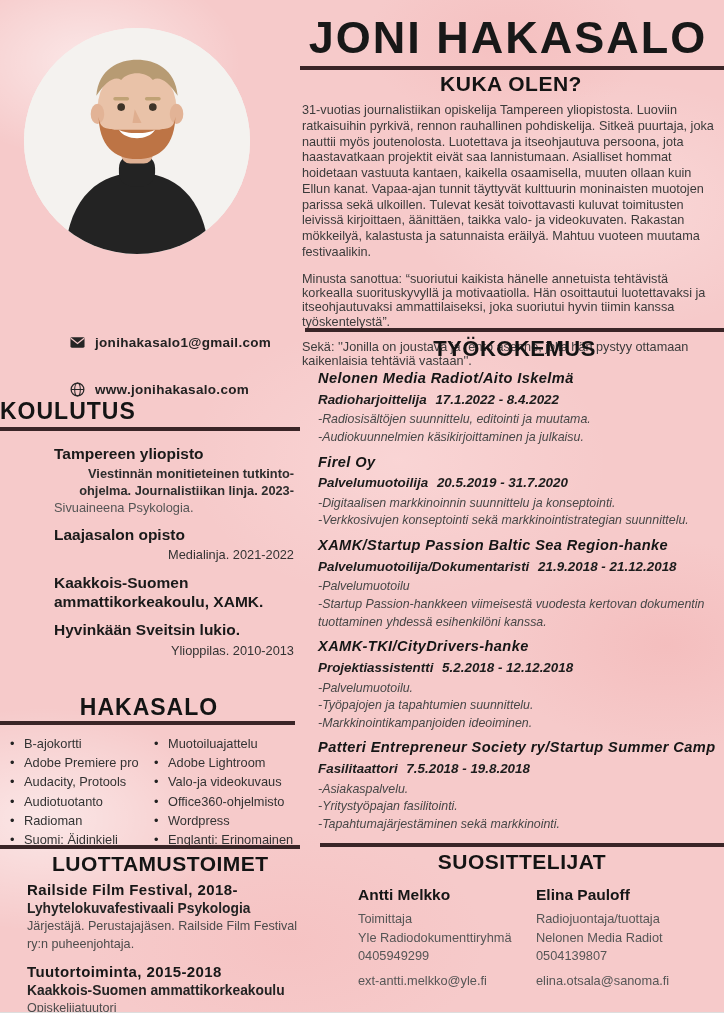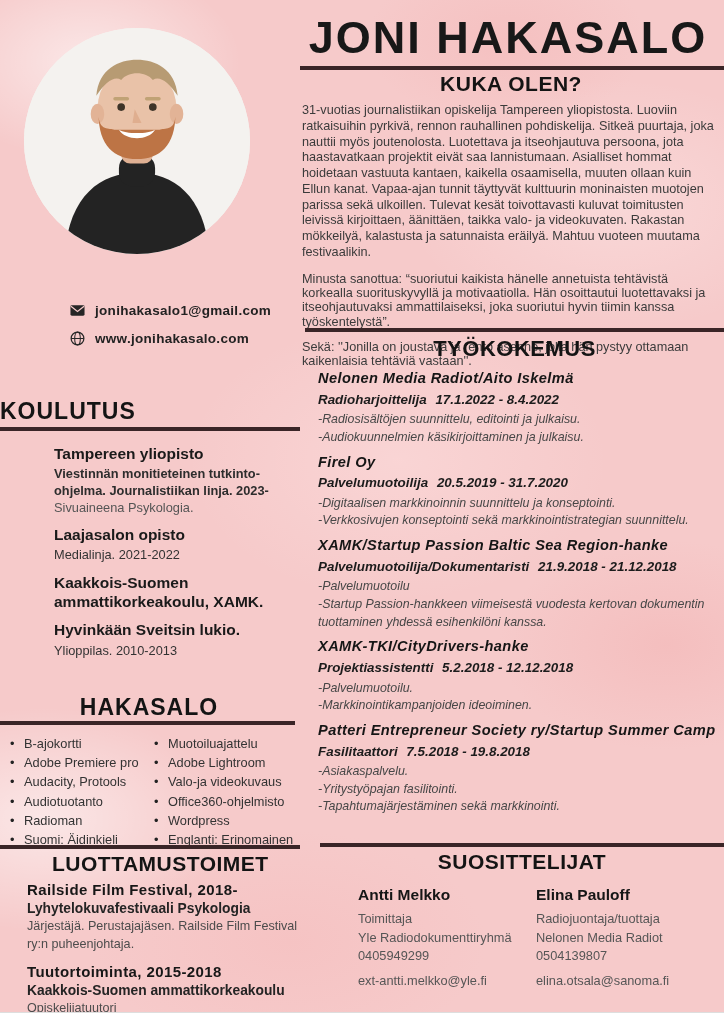--- a/index.html
+++ b/index.html
@@ -33,32 +33,32 @@
 
   
   .about { position:absolute; left:302px; right:4px; top:72px; }
   .about h2 { text-align:center; font-size:21px; letter-spacing:0.5px; }
   .about p { margin-top:7px; font-size:12.7px; color:#3b3b3b; }
   .about .p1 { line-height:1.24; }
   .about .p2, .about .p3 { line-height:1.13; margin-top:11px; }
 
   
   .contact { position:absolute; left:70px; top:303px; }
-  .contact-row { display:flex; align-items:center; margin-bottom:13px; }
+  .contact-row { display:flex; align-items:center; margin-bottom:13px;margin-top:32px; }
   .contact-row .cicon { width:15px; height:15px; margin-right:10px; flex:0 0 auto; }
   .contact-row span.ctext { font-size:13.5px; font-weight:700; color:#222; letter-spacing:0.3px; }
 
   
   .education { position:absolute; left:0; top:398px; width:300px; }
   .education h2 { font-size:23px; letter-spacing:1px; }
   .edu-rule { left:0; width:300px; top:427px; }
   .edu-items { padding:14px 6px 0 54px; }
   .edu-item { margin-bottom:9px; }
   .edu-name { font-size:15.5px; font-weight:800; color:#1a1a1a; line-height:1.25; }
-  .edu-detail { font-size:12.8px; font-weight:700; color:#2d2d2d; line-height:1.3; margin-top:3px; }
+  .edu-detail { font-size:12.8px; font-weight:700; color:#2d2d2d; line-height:1.3; margin-top:3px;text-align:right; }
   .edu-detail.reg { font-weight:500; color:#333; }
   .edu-note { font-size:12.8px; color:#555; line-height:1.25; }
 
   
   .experience { position:absolute; left:305px; right:0; top:326px; }
   .exp-rule { left:305px; right:0; top:328px; }
   .experience h2 { text-align:center; font-size:22px; letter-spacing:0.5px; margin-top:10px; }
   .jobs { padding:6px 4px 0 13px; }
   .job { margin-bottom:5px;font-style:italic; }
   .job-company { font-size:14.6px; font-weight:800; letter-spacing:0.4px; color:#161616; line-height:1.5; }
@@ -196,21 +196,21 @@
   <div class="experience">
     <h2>TYÖKOKEMUS</h2>
     <div class="jobs">
       <div class="job">
         <div class="job-company">Nelonen Media Radiot/Aito Iskelmä</div>
         <div class="job-roleline">
           <span class="job-role">Radioharjoittelija</span>
           <span class="job-period">17.1.2022 - 8.4.2022</span>
         </div>
         <div class="job-bullets">
-          <div class="job-bullet">-Radiosisältöjen suunnittelu, editointi ja julkaisu.</div>
+          <div class="job-bullet">-Radiosisältöjen suunnittelu, editointi ja muutama.</div>
           <div class="job-bullet">-Audiokuunnelmien käsikirjoittaminen ja julkaisu.</div>
         </div>
       </div>
       <div class="job">
         <div class="job-company">Firel Oy</div>
         <div class="job-roleline">
           <span class="job-role">Palvelumuotoilija</span>
           <span class="job-period">20.5.2019 - 31.7.2020</span>
         </div>
         <div class="job-bullets">
@@ -230,20 +230,21 @@
         </div>
       </div>
       <div class="job">
         <div class="job-company">XAMK-TKI/CityDrivers-hanke</div>
         <div class="job-roleline">
           <span class="job-role">Projektiassistentti</span>
           <span class="job-period">5.2.2018 - 12.12.2018</span>
         </div>
         <div class="job-bullets">
           <div class="job-bullet">-Palvelumuotoilu.</div>
+          <div class="job-bullet">-Työpajojen ja tapahtumien suunnittelu.</div>
           <div class="job-bullet">-Markkinointikampanjoiden ideoiminen.</div>
         </div>
       </div>
       <div class="job">
         <div class="job-company">Patteri Entrepreneur Society ry/Startup Summer Camp</div>
         <div class="job-roleline">
           <span class="job-role">Fasilitaattori</span>
           <span class="job-period">7.5.2018 - 19.8.2018</span>
         </div>
         <div class="job-bullets">

